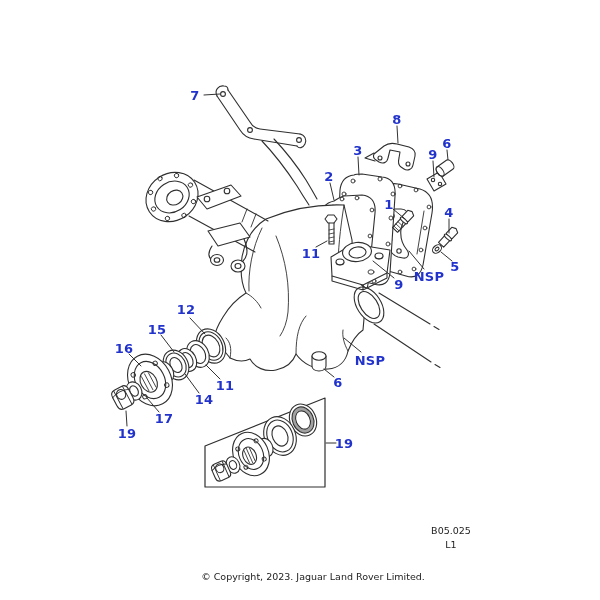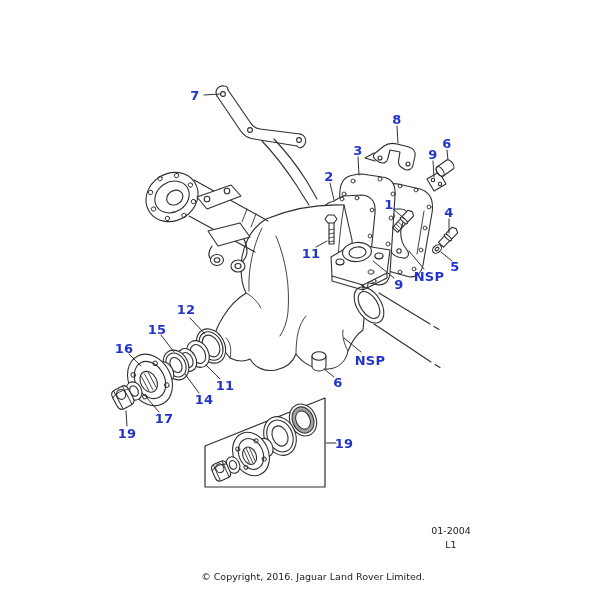--- a/index.html
+++ b/index.html
@@ -332,19 +332,19 @@
 <div class="callout" style="left:124px;top:348px">16</div>
 <div class="callout" style="left:225px;top:385px">11</div>
 <div class="callout" style="left:204px;top:399px">14</div>
 <div class="callout" style="left:164px;top:418px">17</div>
 <div class="callout" style="left:127px;top:433px">19</div>
 <div class="callout" style="left:338px;top:382px">6</div>
 <div class="callout" style="left:370px;top:360px">NSP</div>
 <div class="callout" style="left:344px;top:443px">19</div>
 
 <div class="docinfo">
-  <div>01-2004</div>
+  <div>B05.025</div>
   <div>L1</div>
 </div>
 
-<div class="copyright">© Copyright, 2016. Jaguar Land Rover Limited.</div>
+<div class="copyright">© Copyright, 2023. Jaguar Land Rover Limited.</div>
 
 </div>
 
 </body></html>

